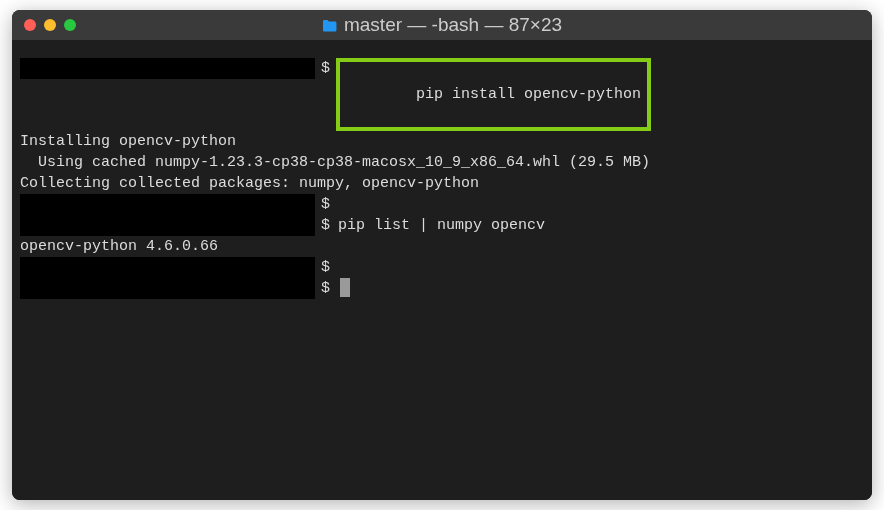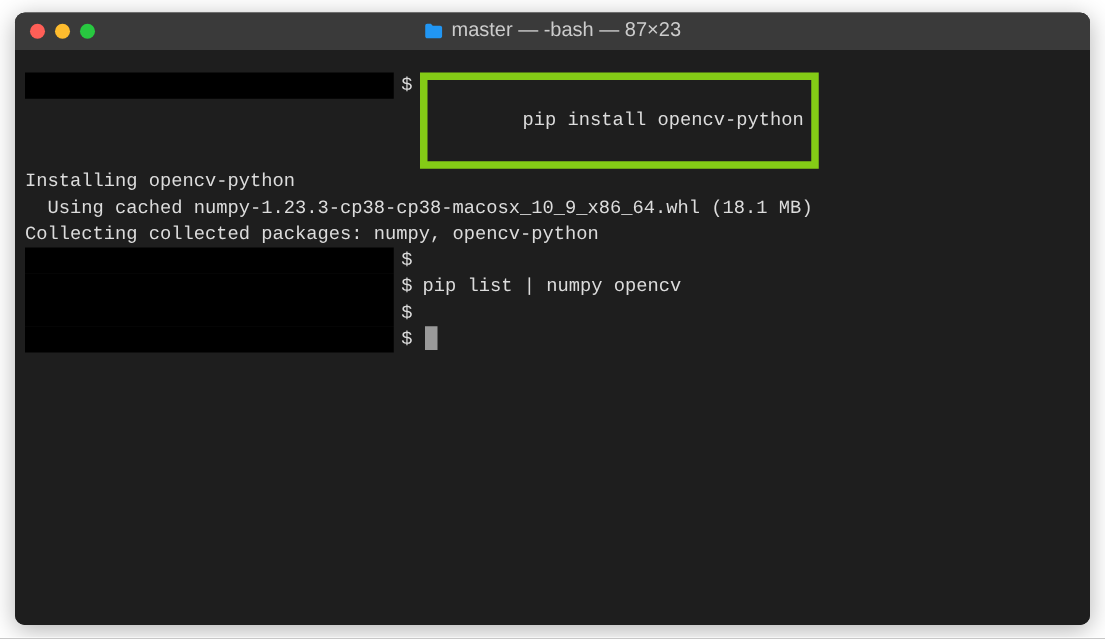--- a/index.html
+++ b/index.html
@@ -43,21 +43,21 @@
     .yellow { background: #febc2e; }
     .green { background: #28c840; }
     .title-center {
       position: absolute;
       left: 50%;
       transform: translateX(-50%);
       display: flex;
       align-items: center;
       gap: 6px;
       color: #cccccc;
-      font-size: 16px;
+      font-size: 19px;
       font-family: -apple-system, BlinkMacSystemFont, sans-serif;
     }
     .folder-icon {
       width: 16px;
       height: 16px;
       display: inline-block;
     }
     .terminal-body {
       background: #1e1e1e;
       padding: 18px 8px 8px 8px;
@@ -77,21 +77,21 @@
       width: 295px;
       height: 21px;
       background: #000000;
       vertical-align: top;
     }
     .prompt-sym {
       padding: 0 8px 0 6px;
     }
     .highlight-box {
       display: inline-block;
-      border: 6px solid #84cc16;
+      border: 4px solid #84cc16;
       padding: 1px 6px 1px 4px;
       margin-left: -2px;
     }
     .cmd-text {
       display: inline-block;
     }
     .output-text {
       white-space: pre;
     }
     .cursor-block {
@@ -127,34 +127,35 @@
 
     <div class="term-line">
       <span class="blackbox"></span>
       <span class="prompt-sym">$</span>
       <span class="highlight-box">
         <span class="cmd-text">pip install opencv-python</span>
       </span>
     </div>
 
     <div class="term-line output-text">Installing opencv-python</div>
-    <div class="term-line output-text">  Using cached numpy-1.23.3-cp38-cp38-macosx_10_9_x86_64.whl (18.1 MB)</div>
+    <div class="term-line output-text">  Using cached numpy-1.23.3-cp38-cp38-macosx_10_9_x86_64.whl (29.5 MB)</div>
     <div class="term-line output-text">Collecting collected packages: numpy, opencv-python</div>
 
     <div class="term-line">
       <span class="blackbox"></span>
       <span class="prompt-sym">$</span>
     </div>
 
     <div class="term-line">
       <span class="blackbox"></span>
       <span class="prompt-sym">$</span>
       <span class="cmd-text">pip list | numpy opencv</span>
     </div>
 
+    <div class="term-line output-text">opencv-python 4.6.0.66</div>
 
     <div class="term-line">
       <span class="blackbox"></span>
       <span class="prompt-sym">$</span>
     </div>
 
     <div class="term-line">
       <span class="blackbox"></span>
       <span class="prompt-sym">$</span>
       <span class="cursor-block"></span>

